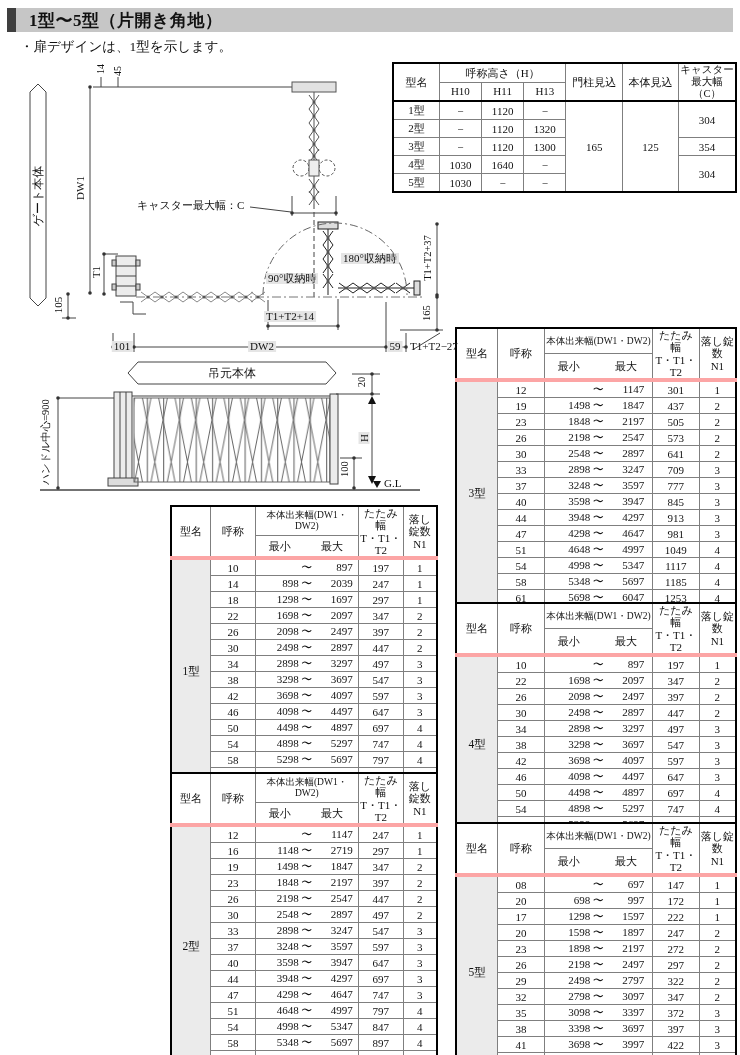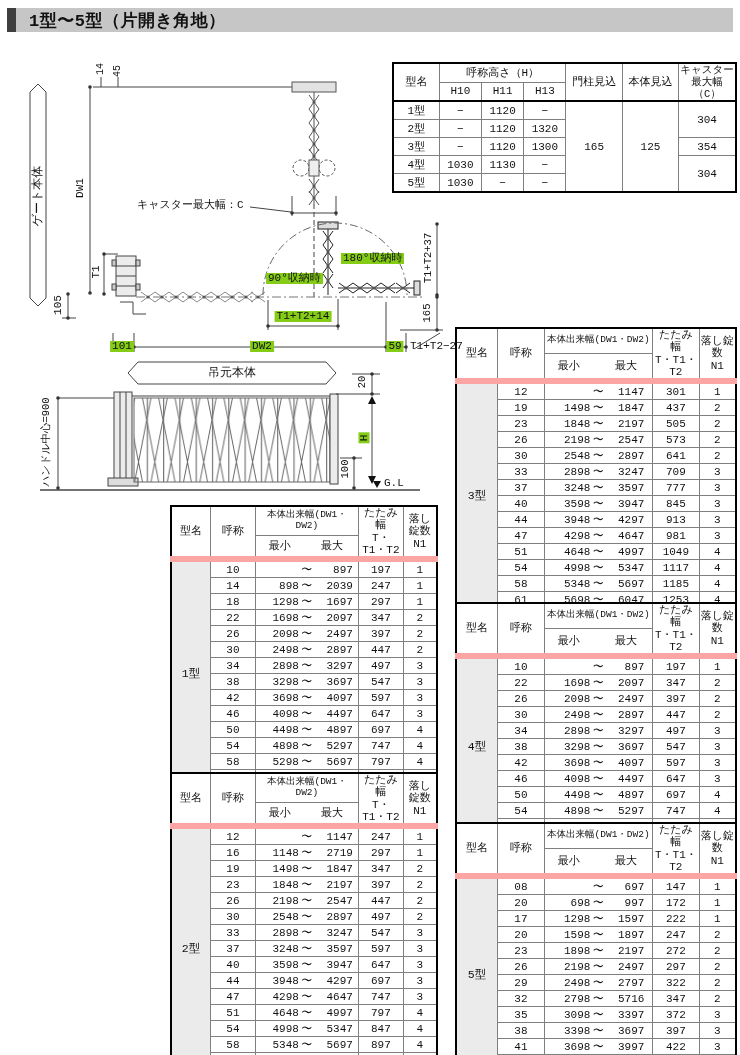--- a/index.html
+++ b/index.html
@@ -1,17 +1,17 @@
 <!DOCTYPE html>
 <html><head>
 <meta charset="utf-8">
 <style>
   html,body{margin:0;padding:0;background:#fff}
   .page{position:relative;width:740px;height:1055px;background:#fff;overflow:hidden;
-        font-family:Liberation Mono, monospace;color:#111}
+        font-family:Liberation Serif, serif;color:#111}
   
   .titlebar{position:absolute;left:7px;top:8px;width:726px;height:24px;background:#c6c6c6;
             display:flex;align-items:center}
   .titlebar .accent{width:9px;height:24px;background:#3f3f3f;margin-right:13px;flex:0 0 auto}
   .titlebar .t{font-size:17px;font-weight:bold;letter-spacing:.5px}
   .note{position:absolute;left:20px;top:38px;font-size:13.5px}
 
   
   .tblwrap{position:absolute;z-index:2}
   table{border-collapse:collapse;table-layout:fixed;background:#fff;border:2px solid #000}
@@ -19,44 +19,45 @@
         font-weight:normal;overflow:hidden}
   thead th{line-height:1.12}
   .spec{font-size:11px;width:345px}
   .spec th{height:16px}
   .spec td{height:17px}
   .spec .caster-h{font-size:10.5px;line-height:1.15}
   .spec tbody tr:first-child td{border-top:2px solid #000}
   .dims{font-size:11px}
   .dims th{height:15px}
   .dims td{height:15px}
-  .dims tbody tr:first-child td{border-top:6px solid #fca5a5}
+  .dims tbody tr:first-child td{border-top:4px solid #fca5a5}
   .dims .wh{font-size:9.5px;padding:0}
   .model-cell{background:#ebebeb;font-size:11.5px}
   .subwrap{display:flex;justify-content:space-between;padding:0 14px 0 12px}
   .c-range .mn{display:inline-block;width:38px;text-align:right}
   .c-range .tl{display:inline-block;width:16px;text-align:center}
   .c-range .mx{display:inline-block;width:38px;text-align:right}
 
   
   svg.diag{position:absolute;left:0;top:0;z-index:1}
   .dlab{position:absolute;font-size:11px;line-height:1;white-space:nowrap;z-index:3;color:#111}
   .rot{transform:translate(-50%,-50%) rotate(-90deg)}
   .ctr{transform:translateX(-50%)}
-  .wbg{background:#84cc16;padding:0 2px}
+  .wbg{background:#e5e5e5;padding:0 2px}
 </style>
 </head>
 <body>
 
 <div class="page">
 
   <div class="titlebar">
     <div class="accent"></div>
     <div class="t">1型〜5型（片開き角地）</div>
   </div>
+  <div class="note">・扉デザインは、1型を示します。</div>
 
   <svg class="diag" width="740" height="1055" viewBox="0 0 740 1055">
     <defs>
       <g id="seg">
         <path d="M-7,-5 L7,5 M-7,5 L7,-5" fill="none"></path>
         <circle cx="0" cy="0" r="1.6" fill="#555" stroke="none"></circle>
       </g>
       <pattern id="lat" width="16.3" height="84" patternUnits="userSpaceOnUse">
         <path d="M0,0 L16.3,84 M16.3,0 L0,84" stroke="#666" stroke-width="1" fill="none"></path>
         <line x1="0.5" y1="0" x2="0.5" y2="84" stroke="#777" stroke-width="1.4"></line>
@@ -229,21 +230,21 @@
   <div class="dlab rot" style="left:101px;top:69px;font-size:10px">14</div>
   <div class="dlab rot" style="left:118px;top:71px;font-size:10px">45</div>
   <div class="dlab rot" style="left:80px;top:188px">DW1</div>
   <div class="dlab" style="left:137px;top:200px">キャスター最大幅：C</div>
   <div class="dlab rot" style="left:96px;top:272px">T1</div>
   <div class="dlab rot" style="left:58px;top:305px">105</div>
   <div class="dlab wbg" style="left:266px;top:273px">90°収納時</div>
   <div class="dlab wbg" style="left:341px;top:253px">180°収納時</div>
   <div class="dlab rot" style="left:428px;top:258px;font-size:10.5px">T1+T2+37</div>
   <div class="dlab rot" style="left:427px;top:313px;font-size:10.5px">165</div>
-  <div class="dlab ctr wbg" style="left:303px;top:311px">T1+T2+14</div>
+  <div class="dlab ctr wbg" style="left:290px;top:311px">T1+T2+14</div>
   <div class="dlab ctr wbg" style="left:122px;top:341px">101</div>
   <div class="dlab ctr wbg" style="left:262px;top:341px">DW2</div>
   <div class="dlab ctr wbg" style="left:395px;top:341px">59</div>
   <div class="dlab" style="left:410px;top:341px">T1+T2−27</div>
   <div class="dlab ctr" style="left:232px;top:367px;font-size:12px">吊元本体</div>
   <div class="dlab rot" style="left:46px;top:442px;font-size:10.5px">ハンドル中心=900</div>
   <div class="dlab rot" style="left:362px;top:382px;font-size:10.5px">20</div>
   <div class="dlab rot wbg" style="left:364px;top:438px">H</div>
   <div class="dlab rot" style="left:345px;top:469px;font-size:10.5px">100</div>
   <div class="dlab" style="left:384px;top:478px">G.L</div>
@@ -292,21 +293,21 @@
           <tr>
             <td>3型</td>
             <td>−</td>
             <td>1120</td>
             <td>1300</td>
             <td>354</td>
           </tr>
           <tr>
             <td>4型</td>
             <td>1030</td>
-            <td>1130</td>
+            <td>1640</td>
             <td>−</td>
             <td rowspan="2">304</td>
           </tr>
           <tr>
             <td>5型</td>
             <td>1030</td>
             <td>−</td>
             <td>−</td>
           </tr>
         </tbody>
@@ -830,21 +831,21 @@
             <td>2</td>
           </tr>
           <tr>
             <td>29</td>
             <td class="c-range"><span class="mn">2498</span><span class="tl">〜</span><span class="mx">2797</span></td>
             <td>322</td>
             <td>2</td>
           </tr>
           <tr>
             <td>32</td>
-            <td class="c-range"><span class="mn">2798</span><span class="tl">〜</span><span class="mx">5716</span></td>
+            <td class="c-range"><span class="mn">2798</span><span class="tl">〜</span><span class="mx">3097</span></td>
             <td>347</td>
             <td>2</td>
           </tr>
           <tr>
             <td>35</td>
             <td class="c-range"><span class="mn">3098</span><span class="tl">〜</span><span class="mx">3397</span></td>
             <td>372</td>
             <td>3</td>
           </tr>
           <tr>

